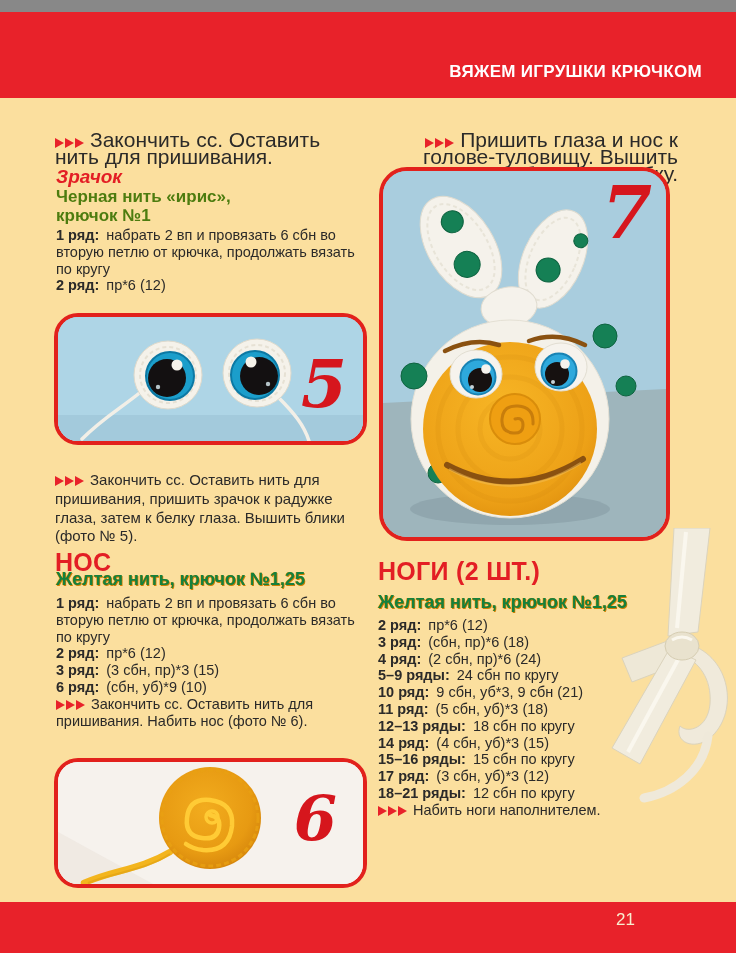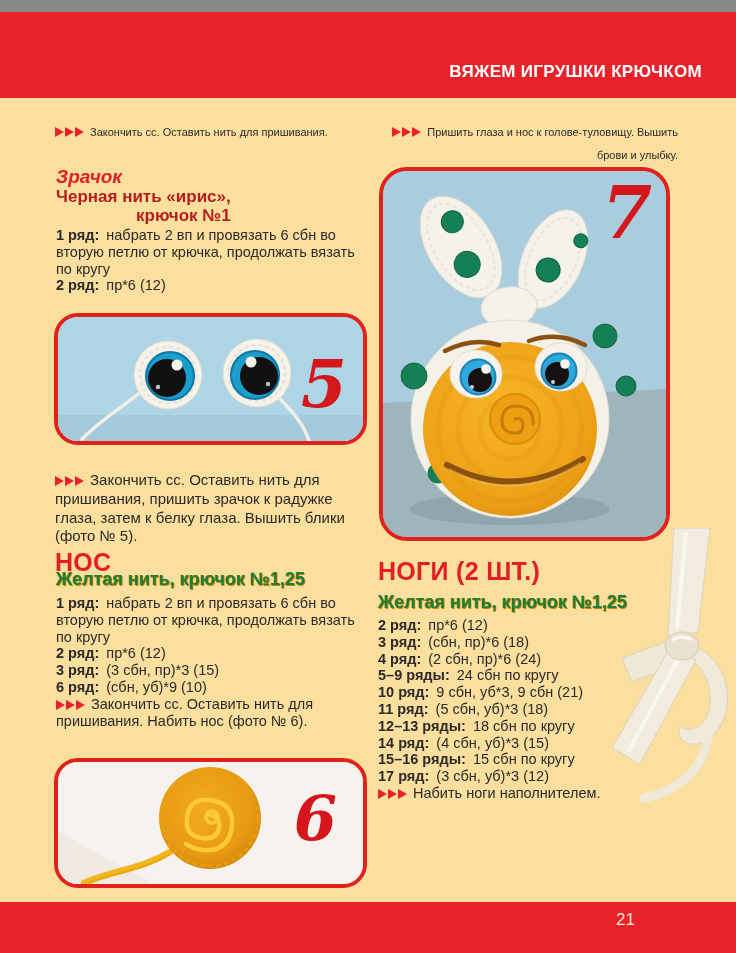--- a/index.html
+++ b/index.html
@@ -9,28 +9,28 @@
     font-family:"Liberation Sans","DejaVu Sans",sans-serif;
     color:#2B2A29;
   }
   
   .header-bar{position:absolute;top:0;left:0;width:736px;height:86px;background:#E8222A;}
   .header-title{position:absolute;top:50px;right:34px;color:#FFFFFF;font-weight:bold;font-size:17px;letter-spacing:.3px;}
   .footer-bar{position:absolute;bottom:0;left:0;width:736px;height:63px;background:#E8222A;}
   .page-number{position:absolute;top:898px;left:616px;color:#F8EECF;font-size:17px;}
 
   
-  .par{position:absolute;font-size:11px;line-height:23px;}
+  .par{position:absolute;font-size:21px;line-height:17px;}
   .rows{position:absolute;font-size:14.5px;line-height:16.8px;}
   .rows .row b{font-weight:bold;margin-right:3px;}
   .rows .row{margin:0;}
   .outro{margin-top:0;}
   .h-red{position:absolute;font-size:25px;font-weight:bold;color:#E31E24;letter-spacing:.3px;}
   .h-pupil{position:absolute;font-size:19px;font-weight:bold;font-style:italic;color:#E31E24;}
-  .h-thread{position:absolute;font-size:17px;line-height:19px;font-weight:bold;color:#b91c1c;text-align:right;}
+  .h-thread{position:absolute;font-size:17px;line-height:19px;font-weight:bold;color:#4d7c0f;}
   .h-orange{position:absolute;font-size:18px;font-weight:bold;color:#15803d;
     text-shadow:0.7px 0.7px 0 #CE7E00, -0.5px -0.5px 0 #E89300;}
 
   
   .arrows{display:inline-block;white-space:nowrap;margin-right:5px;transform:translateY(1px);}
   .tri{display:inline-block;width:0;height:0;border-left:9px solid #E8222A;
        border-top:5.5px solid transparent;border-bottom:5.5px solid transparent;margin-right:1px;}
 
   
   .photo{position:absolute;border:4px solid #E2211C;border-radius:24px;overflow:hidden;box-sizing:border-box;}
@@ -225,20 +225,21 @@
         <div class="row"><b>2 ряд:</b><span> пр*6 (12)</span></div>
         <div class="row"><b>3 ряд:</b><span> (сбн, пр)*6 (18)</span></div>
         <div class="row"><b>4 ряд:</b><span> (2 сбн, пр)*6 (24)</span></div>
         <div class="row"><b>5–9 ряды:</b><span> 24 сбн по кругу</span></div>
         <div class="row"><b>10 ряд:</b><span> 9 сбн, уб*3, 9 сбн (21)</span></div>
         <div class="row"><b>11 ряд:</b><span> (5 сбн, уб)*3 (18)</span></div>
         <div class="row"><b>12–13 ряды:</b><span> 18 сбн по кругу</span></div>
         <div class="row"><b>14 ряд:</b><span> (4 сбн, уб)*3 (15)</span></div>
         <div class="row"><b>15–16 ряды:</b><span> 15 сбн по кругу</span></div>
         <div class="row"><b>17 ряд:</b><span> (3 сбн, уб)*3 (12)</span></div>
+        <div class="row"><b>18–21 ряды:</b><span> 12 сбн по кругу</span></div>
       </div>
     <p class="outro">
       <span class="arrows"><span class="tri"></span><span class="tri"></span><span class="tri"></span></span><span>Набить ноги наполнителем.</span>
     </p>
   </div>
 
   <div class="footer-bar"></div>
   <span class="page-number">21</span>
 
 </div>

